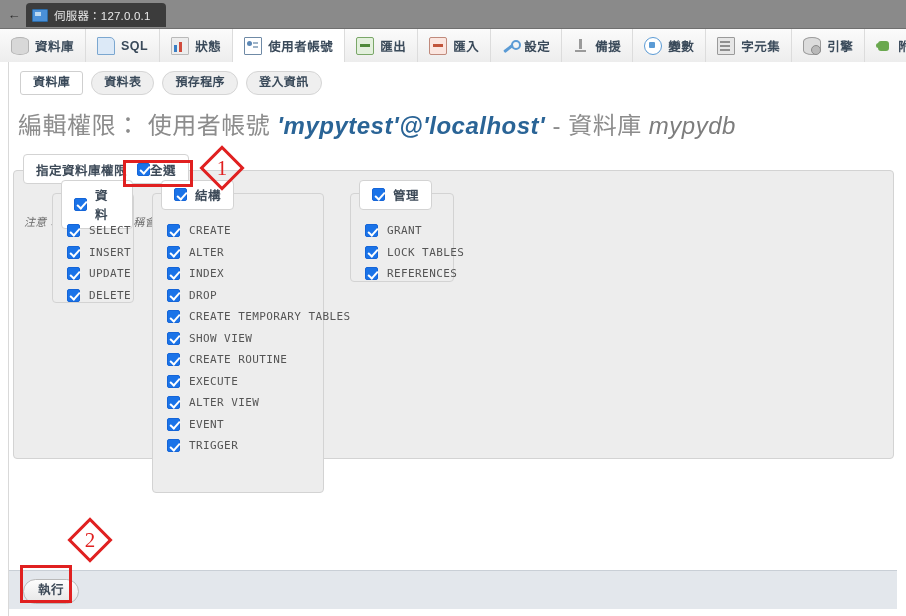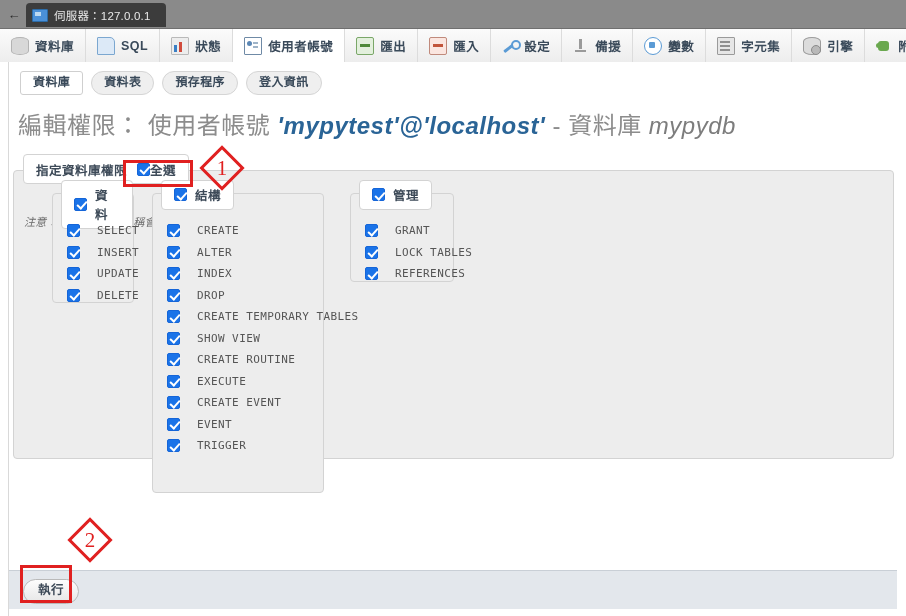--- a/index.html
+++ b/index.html
@@ -352,21 +352,21 @@
     letter-spacing: 0.5px;
   }
   .grp-list {
     position: absolute;
     left: 14px; top: 26px;
     right: 8px;
   }
   .priv-row {
     display: flex;
     align-items: center;
-    gap: 17px;
+    gap: 9px;
     height: 21.5px;
     cursor: pointer;
   }
   .priv-label {
     font-family: "DejaVu Sans Mono", "Liberation Mono", monospace;
     font-size: 11px;
     color: #555555;
     letter-spacing: 0.4px;
     white-space: nowrap;
   }
@@ -588,21 +588,21 @@
           <div class="priv-row">
             <span class="cb"></span>
             <span class="priv-label">CREATE ROUTINE</span>
           </div>
           <div class="priv-row">
             <span class="cb"></span>
             <span class="priv-label">EXECUTE</span>
           </div>
           <div class="priv-row">
             <span class="cb"></span>
-            <span class="priv-label">CREATE EVENT</span>
+            <span class="priv-label">ALTER VIEW</span>
           </div>
           <div class="priv-row">
             <span class="cb"></span>
             <span class="priv-label">EVENT</span>
           </div>
           <div class="priv-row">
             <span class="cb"></span>
             <span class="priv-label">TRIGGER</span>
           </div>
         </div>

